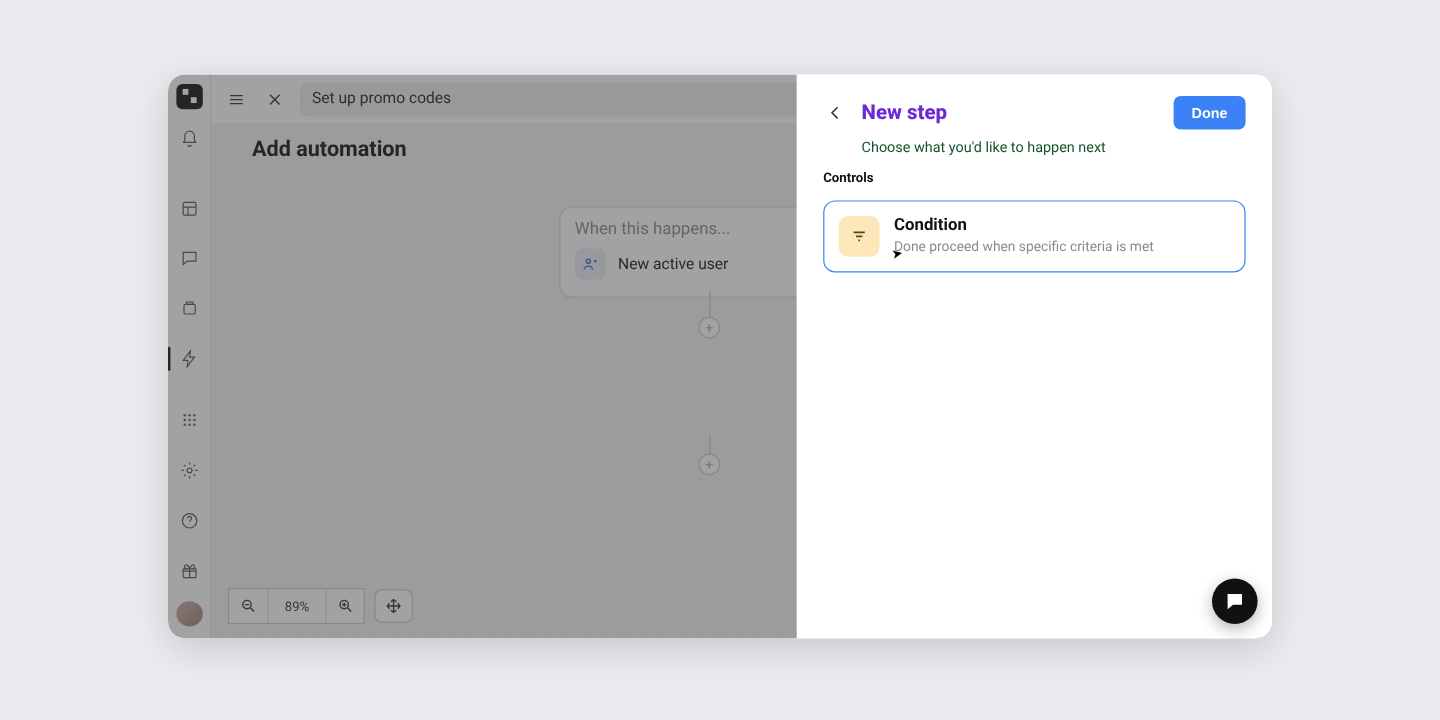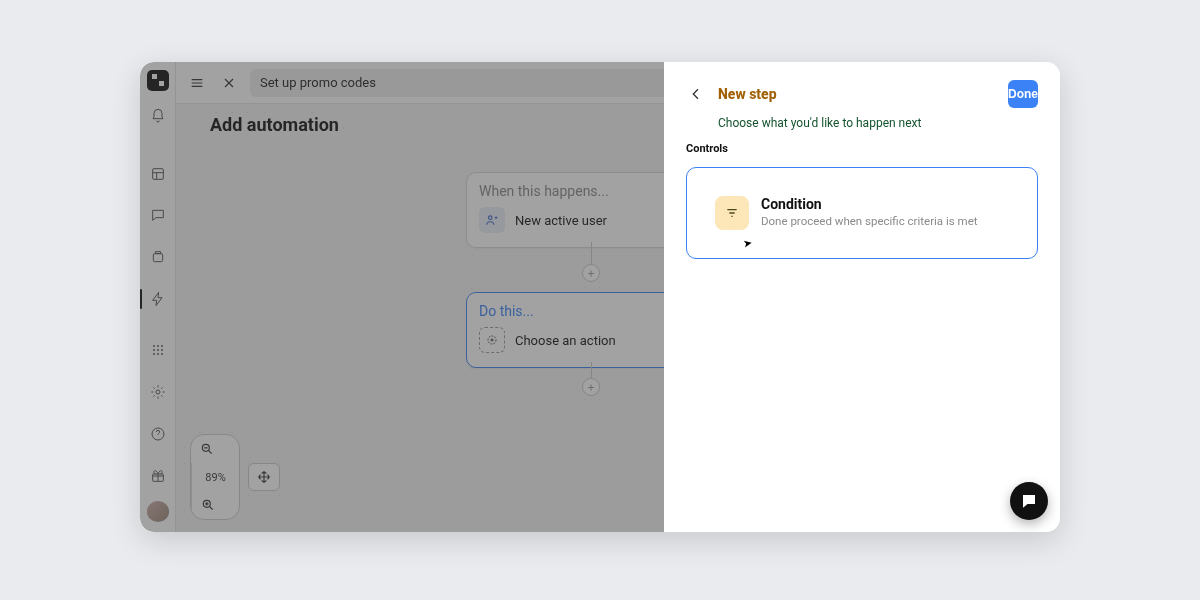--- a/index.html
+++ b/index.html
@@ -52,46 +52,46 @@
   .flow-card .small { font-size:14px; color:#888; margin-bottom:8px; }
   .flow-row { display:flex; align-items:center; gap:10px; }
   .flow-row .mini-ic { width:26px; height:26px; border-radius:6px; background:#e9effa; display:flex; align-items:center; justify-content:center;}
   .flow-row strong { font-size:13px; font-weight:400; color:#111; }
   .flow-card.blue { border:1.5px solid #3b82f6; }
   .flow-card.blue .small { color:#3b82f6; }
 
   .connector { position:absolute; width:1px; background:#c9c9c9; left:50%; }
   .add-dot { position:absolute; width:18px; height:18px; border-radius:50%; background:#fff; border:1px solid #c9c9c9; display:flex; align-items:center; justify-content:center; font-size:12px; color:#888; left:50%; transform:translateX(-50%);}
   .bottom-toolbar { position:absolute; left:14px; bottom:12px; display:flex; gap:8px; align-items:center; }
-  .bt-group { display:flex; border:1px solid #ccc; border-radius:14px; overflow:hidden; background:#fff;flex-direction:column;}
+  .bt-group { display:flex; border:1px solid #ccc; border-radius:0; overflow:hidden; background:#fff;}
   .bt-group > div { width:32px; height:28px; display:flex; align-items:center; justify-content:center; font-size:11px; color:#333; }
   .bt-group > div + div { border-left:1px solid #ddd; }
   .bt-single { width:32px; height:28px; border:1px solid #ccc; border-radius:6px; background:#fff; display:flex; align-items:center; justify-content:center;}
 
   
   .dim {
     position:absolute; left:0; top:0; bottom:0; width:524px;
     background:rgba(60,60,60,.48); border-top-left-radius:14px; border-bottom-left-radius:14px;
     pointer-events:none;
   }
 
   
   .panel {
     position:absolute; right:0; top:0; bottom:0; width:396px; background:#fff;
     padding:18px 22px; border-top-right-radius:14px; border-bottom-right-radius:14px;
   }
   .panel-head { display:flex; align-items:center; gap:12px; }
   .panel-head .back { width:20px; height:20px; display:flex; align-items:center; justify-content:center;}
-  .panel-title { font-size:14px; font-weight:800; color:#a16207; }
-  .done-btn { margin-left:auto; background:#3b82f6; color:#fff; font-size:12px; font-weight:600; border:none; border-radius:6px; padding:7px 0; }
+  .panel-title { font-size:17px; font-weight:800; color:#6d28d9; }
+  .done-btn { margin-left:auto; background:#3b82f6; color:#fff; font-size:12px; font-weight:600; border:none; border-radius:6px; padding:7px 15px; }
   .panel-sub { font-size:12px; color:#14532d; margin-top:8px; margin-left:32px; }
   .section-label { font-size:11px; font-weight:700; color:#111; margin-top:12px; }
 
   .option-card {
-    margin-top:12px; border:1.5px solid #3b82f6; border-radius:10px; padding:28px; display:flex; gap:12px; align-items:flex-start;
+    margin-top:12px; border:1.5px solid #3b82f6; border-radius:10px; padding:12px; display:flex; gap:12px; align-items:flex-start;
     position:relative;
   }
   .option-icon { width:34px; height:34px; border-radius:8px; background:#fde6b8; display:flex; align-items:center; justify-content:center;}
   .option-icon svg { width:16px; height:16px; stroke:#5a4; stroke:#4a4a1a; }
   .option-title { font-size:14px; font-weight:700; color:#111; }
   .option-desc { font-size:11.5px; color:#8a8a8a; margin-top:2px; }
   .cursor { position:absolute; left:56px; bottom:8px; font-size:11px; transform:rotate(-10deg);}
 
   
   .chat-bubble { position:absolute; right:12px; bottom:12px; width:38px; height:38px; border-radius:50%; background:#111; display:flex; align-items:center; justify-content:center; box-shadow:0 4px 12px rgba(0,0,0,.3);}
@@ -214,32 +214,20 @@
                 <path d="M3 20c0-3 3-5 6-5s6 2 6 5M17 8h4M19 6v4"></path>
               </svg>
           </div>
           <strong>New active user</strong>
         </div>
       </div>
 
       <div class="connector" style="left:415px; top:138px; height:40px;"></div>
       <div class="add-dot" style="left:415px; top:160px;">＋</div>
 
-      <div class="flow-card blue" style="left:290px; top:188px;">
-        <div class="small">Do this...</div>
-        <div class="flow-row">
-          <div class="mini-ic" style="background:#fff;border:1px dashed #999;">
-            <svg viewBox="0 0 24 24" width="12" height="12" fill="none" stroke="#333" stroke-width="2">
-                <circle cx="12" cy="12" r="8" stroke-dasharray="3 3"></circle>
-                <circle cx="12" cy="12" r="2"></circle>
-              </svg>
-          </div>
-          <strong>Choose an action</strong>
-        </div>
-      </div>
       <div class="connector" style="left:415px; top:258px; height:30px;"></div>
       <div class="add-dot" style="left:415px; top:274px;">＋</div>
 
       <div class="bottom-toolbar">
         <div class="bt-group">
           <div>
             <svg viewBox="0 0 24 24" width="14" height="14" fill="none" stroke="#333" stroke-width="2">
                 <circle cx="10" cy="10" r="6"></circle>
                 <path d="M15 15l5 5M7 10h6"></path>
               </svg>

